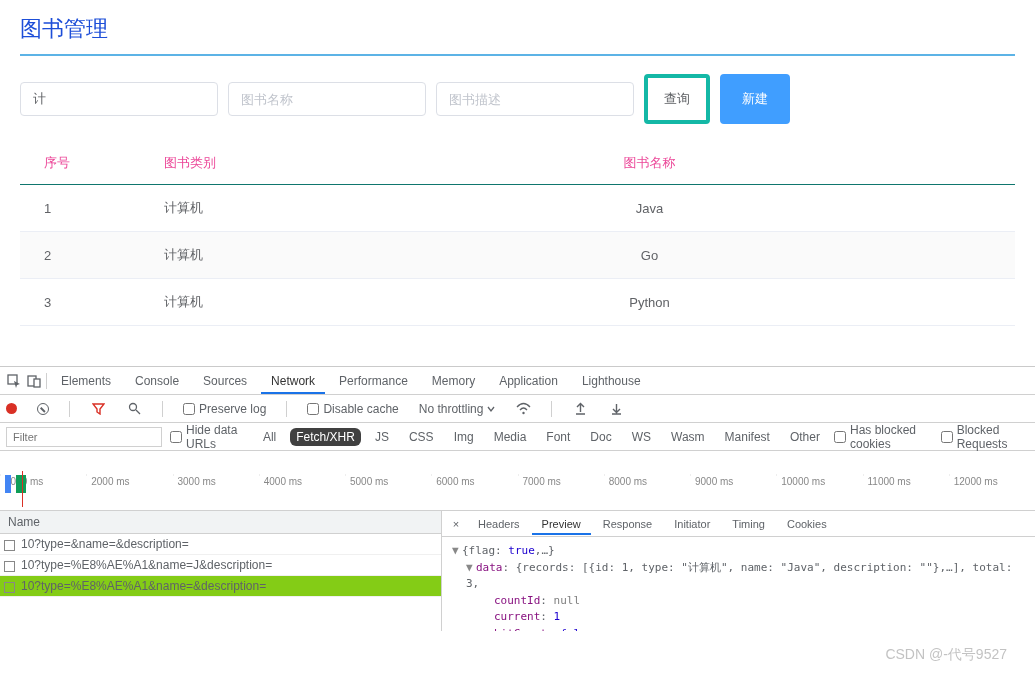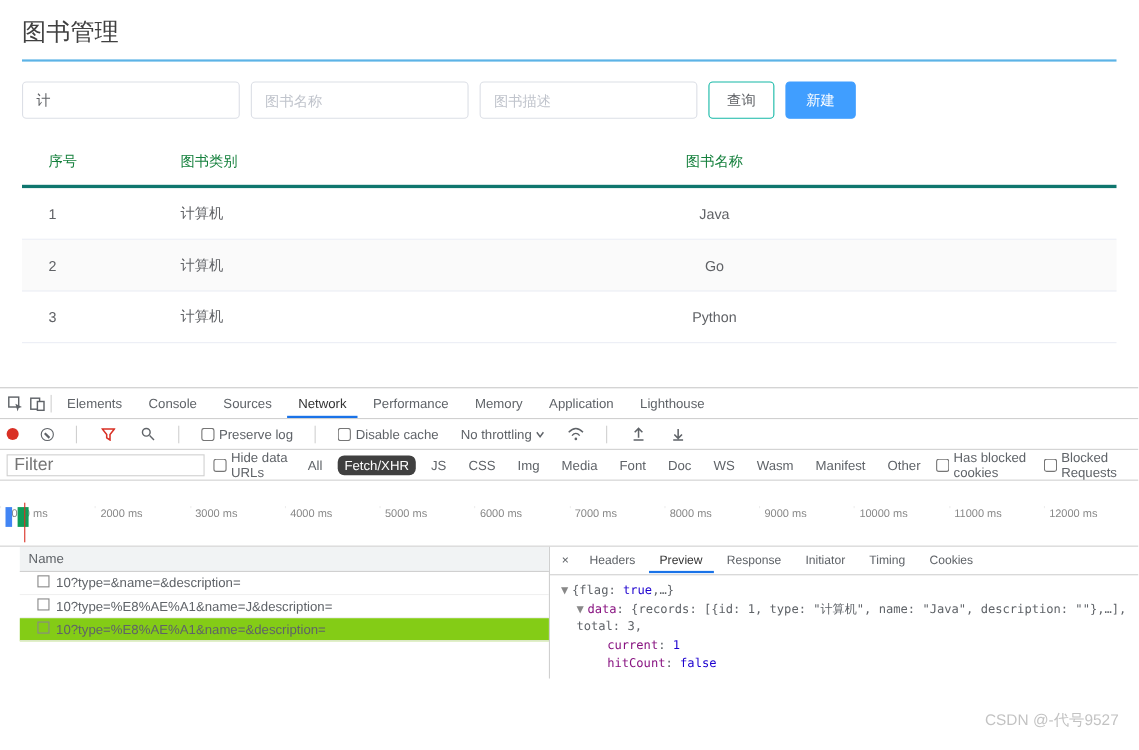--- a/index.html
+++ b/index.html
@@ -1,29 +1,29 @@
 <!DOCTYPE html>
 <html><head>
 <meta charset="utf-8">
 <style>
 * { box-sizing: border-box; margin: 0; padding: 0; }
 body { font-family: "Helvetica Neue", Arial, "Microsoft YaHei", sans-serif; font-size: 13px; color: #333; background: #fff; }
 
 .page { padding: 10px 20px 0 20px; }
-.title { font-size: 22px; font-weight: 400; color: #404040; padding: 4px 0 10px 0; }
+.title { font-size: 22px; font-weight: 400; color: #1d4ed8; padding: 4px 0 10px 0; }
 .hr { height: 2px; background: #5cb3e6; margin-bottom: 18px; }
 
 .filter-row { display: flex; gap: 10px; align-items: center; }
 .inp { height: 34px; width: 198px; border: 1px solid #dcdfe6; border-radius: 4px; padding: 0 12px; font-size: 13px; color: #606266; outline: none; }
 .inp::placeholder { color: #c0c4cc; }
-.btn { height: 34px; padding: 0 16px; border: 1px solid #14b8a6; border-radius: 4px; background: #fff; color: #606266; font-size: 13px; cursor: pointer; }
+.btn { height: 50px; padding: 0 16px; border: 4px solid #14b8a6; border-radius: 4px; background: #fff; color: #606266; font-size: 13px; cursor: pointer; }
 .btn-primary { background: #409eff; border-color: #409eff; color: #fff; padding: 0 18px; }
 
 .table { width: 100%; margin-top: 18px; border-collapse: collapse; font-size: 13px; color: #606266; }
-.table th { text-align: left; font-weight: 500; color: #15803d; padding: 12px 24px; border-bottom: 3px solid #0f766e; }
+.table th { text-align: left; font-weight: 500; color: #ec4899; padding: 12px 24px; border-bottom: 1px solid #0f766e; }
 .table td { padding: 14px 24px; border-bottom: 1px solid #ebeef5; }
 .table tr.stripe td { background: #fafafa; }
 .col-seq { width: 120px; }
 .col-cat { width: 300px; }
 .col-name { text-align: center; }
 th.col-name, td.col-name { text-align: center; padding-right: 180px; }
 
 
 .devtools { border-top: 1px solid #cacaca; margin-top: 40px; font-size: 12px; color: #5f6368; font-family: "Segoe UI", Arial, sans-serif; }
 .dt-tabs { display: flex; align-items: center; height: 28px; border-bottom: 1px solid #d0d0d0; padding: 0 6px; gap: 4px; }
@@ -34,53 +34,53 @@
 .dt-toolbar { display: flex; align-items: center; height: 28px; border-bottom: 1px solid #d0d0d0; padding: 0 6px; gap: 20px; }
 .rec-dot { width: 11px; height: 11px; border-radius: 50%; background: #d93025; }
 .circ { width: 12px; height: 12px; border: 1.5px solid #5f6368; border-radius: 50%; position: relative; }
 .circ::after { content: ""; position: absolute; left: 2px; right: 2px; top: 50%; height: 1.5px; background: #5f6368; transform: rotate(45deg); }
 .sep { width: 1px; height: 16px; background: #d0d0d0; }
 .chk { display: flex; align-items: center; gap: 4px; }
 .chk input { width: 12px; height: 12px; }
 .sel-throt { display: flex; align-items: center; gap: 4px; justify-content: center; }
 
 .dt-filters { display: flex; align-items: center; height: 28px; border-bottom: 1px solid #d0d0d0; padding: 0 6px; gap: 8px; }
-.filter-inp { width: 180px; height: 20px; border: 1px solid #d0d0d0; padding: 0 6px; font-size: 16px; }
+.filter-inp { width: 180px; height: 20px; border: 1px solid #d0d0d0; padding: 0 6px; font-size: 11px; }
 .pill { padding: 2px 6px; border-radius: 6px; cursor: pointer; }
 .pill.active { background: #404040; color: #fff; }
 
 .timeline { height: 60px; border-bottom: 1px solid #d0d0d0; position: relative; overflow: hidden; }
 .tl-ticks { display: flex; position: absolute; top: 0; left: 0; right: 0; height: 18px; font-size: 10px; color: #888; }
 .tl-tick { flex: 1; border-left: 1px solid #eee; padding-left: 4px; padding-top: 2px; white-space: nowrap; margin-top: 23px; }
 .tl-bar { position: absolute; left: 5px; top: 24px; width: 6px; height: 18px; background: #4285f4; }
 .tl-bar2 { position: absolute; left: 16px; top: 24px; width: 10px; height: 18px; background: #0f9d58; }
 .tl-mark { position: absolute; left: 22px; top: 20px; width: 1px; height: 36px; background: #d93025; }
 
 .dt-lower { display: flex; height: 120px; }
-.req-list { width: 482px; border-right: 1px solid #d0d0d0; margin-left: 18px; }
+.req-list { width: 442px; border-right: 1px solid #d0d0d0; }
 .req-head { padding: 4px 8px; border-bottom: 1px solid #d0d0d0; background: #f1f3f4; color: #5f6368; }
-.req-row { display: flex; align-items: flex-start; padding: 3px 16px; gap: 6px; border-bottom: 1px solid #f0f0f0; cursor: pointer; }
+.req-row { display: flex; align-items: flex-end; padding: 3px 4px; gap: 6px; border-bottom: 1px solid #f0f0f0; cursor: pointer; }
 .req-row.sel { background: #84cc16; }
 .req-chk { width: 11px; height: 11px; border: 1px solid #888; }
 
 .preview { flex: 1; padding: 0; font-family: Menlo, Consolas, monospace; font-size: 11px; }
 .pv-tabs { display: flex; align-items: center; height: 26px; border-bottom: 1px solid #d0d0d0; padding: 0 4px; gap: 2px; font-family: "Segoe UI", Arial, sans-serif; }
 .pv-x { width: 20px; text-align: center; color: #5f6368; cursor: pointer; }
 .pv-tab { padding: 5px 10px; color: #5f6368; cursor: pointer; }
 .pv-tab.active { color: #333; border-bottom: 2px solid #1a73e8; padding-bottom: 3px; }
 .pv-body { padding: 6px 10px; line-height: 1.5; }
 .tree-arrow { color: #888; display: inline-block; width: 10px; }
 .k-key { color: #881280; }
 .k-num { color: #1c00cf; }
 .k-bool { color: #1c00cf; }
 .k-null { color: #808080; }
 .ind1 { padding-left: 14px; }
 .ind2 { padding-left: 42px; }
 
-.watermark { position: fixed; right: 18px; bottom: 18px; color: rgba(120,120,120,0.45); font-size: 14px; pointer-events: none; }
+.watermark { position: fixed; right: 28px; bottom: 18px; color: rgba(120,120,120,0.45); font-size: 14px; pointer-events: none; }
 
 svg { display: block; }
 </style>
 </head>
 <body>
 
 <div class="page">
   <div class="title">图书管理</div>
   <div class="hr"></div>
 
@@ -266,20 +266,21 @@
         <span class="pv-tab">Headers</span>
         <span class="pv-tab active">Preview</span>
         <span class="pv-tab">Response</span>
         <span class="pv-tab">Initiator</span>
         <span class="pv-tab">Timing</span>
         <span class="pv-tab">Cookies</span>
       </div>
       <div class="pv-body">
         <div><span class="tree-arrow">▼</span><span>{flag: </span><span class="k-bool">true</span><span>,…}</span></div>
         <div class="ind1"><span class="tree-arrow">▼</span><span class="k-key">data</span><span>: {records: [{id: 1, type: "计算机", name: "Java", description: ""},…], total: 3,</span></div>
+        <div class="ind2"><span class="k-key">countId</span>: <span class="k-null">null</span></div>
         <div class="ind2"><span class="k-key">current</span>: <span class="k-num">1</span></div>
         <div class="ind2"><span class="k-key">hitCount</span>: <span class="k-bool">false</span></div>
       </div>
     </div>
   </div>
 </div>
 
 <div class="watermark">CSDN @-代号9527</div>
 
 </body></html>

